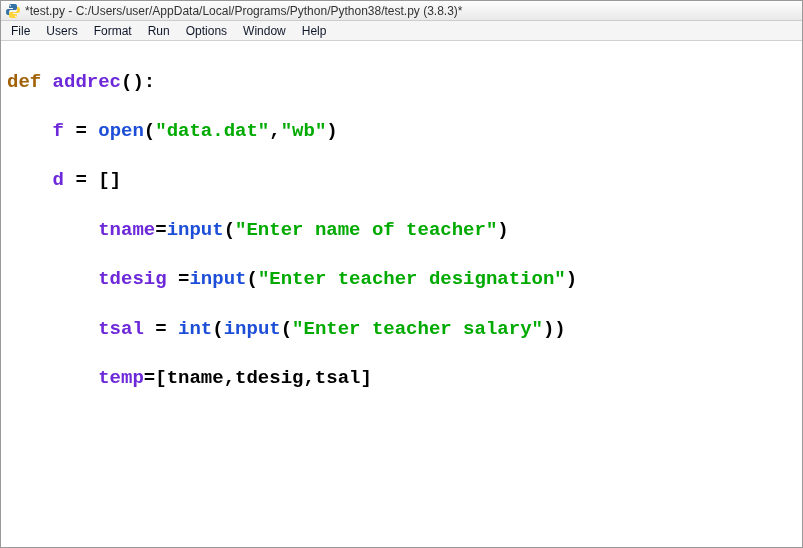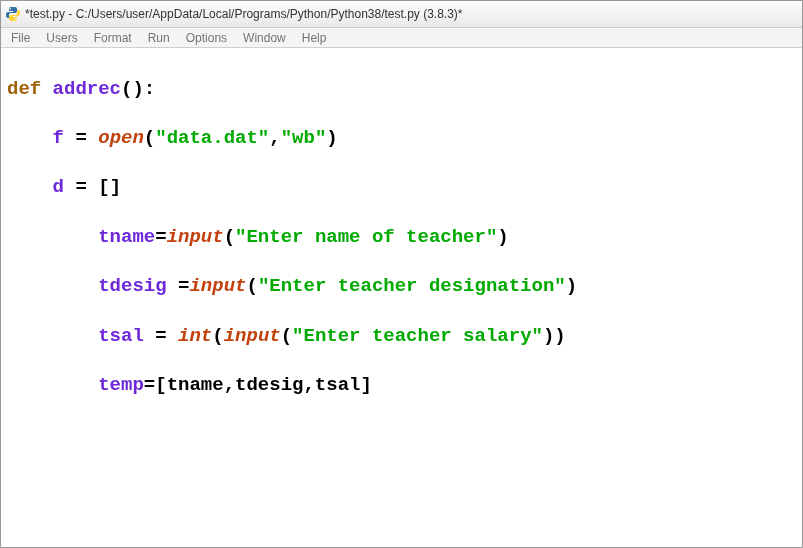--- a/index.html
+++ b/index.html
@@ -6,21 +6,21 @@
   body {
     font-family: Tahoma, sans-serif;
     font-size: 11px;
     background: #fff;
     width: 803px;
     height: 548px;
     overflow: hidden;
     border: 1px solid #999;
   }
   .titlebar {
-    height: 27px;
+    height: 20px;
     background: linear-gradient(#fdfdfd, #e9e9e9);
     border-bottom: 1px solid #ccc;
     display: flex;
     align-items: center;
     padding: 0 4px;
     gap: 4px;
   }
   .app-icon {
     width: 16px; height: 16px;
     display: inline-flex; align-items: center; justify-content: center;
@@ -33,35 +33,35 @@
     height: 20px;
     background: #f5f5f5;
     border-bottom: 1px solid #d0d0d0;
     display: flex;
     align-items: center;
     padding: 0 2px;
   }
   .menu-item {
     padding: 2px 8px;
     font-size: 12px;
-    color: #737373;
+    color: #0f172a;
     cursor: default;
   }
   .editor {
     padding: 4px 6px;
     font-family: "Courier New", monospace;
     font-size: 19px;
     font-weight: bold;
     line-height: 1.3;
     white-space: pre;
     color: #000;
   }
   .kw   { color: #a16207; }  
   .nm   { color: #6d28d9; }
-  .bi   { color: #c2410c; font-style: italic; }  
+  .bi   { color: #1d4ed8; }  
   .str  { color: #00aa00; }  
 </style>
 </head>
 <body>
 
 <div class="titlebar">
   <span class="app-icon">
     <svg width="16" height="16" viewBox="0 0 16 16">
       <path d="M7 1c-2 0-3 .5-3 2v2h4v1H3c-1.5 0-2 1-2 3s.5 3 2 3h1V9c0-1.5 1-2 2-2h4c1 0 2-.5 2-2V3c0-1.5-1-2-3-2H7z" fill="#3673a5"></path>
       <circle cx="5.2" cy="2.8" r=".8" fill="#fff"></circle>

